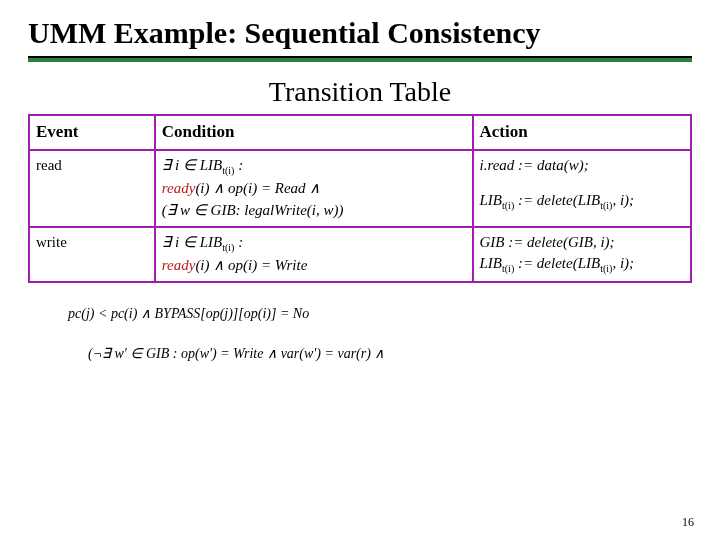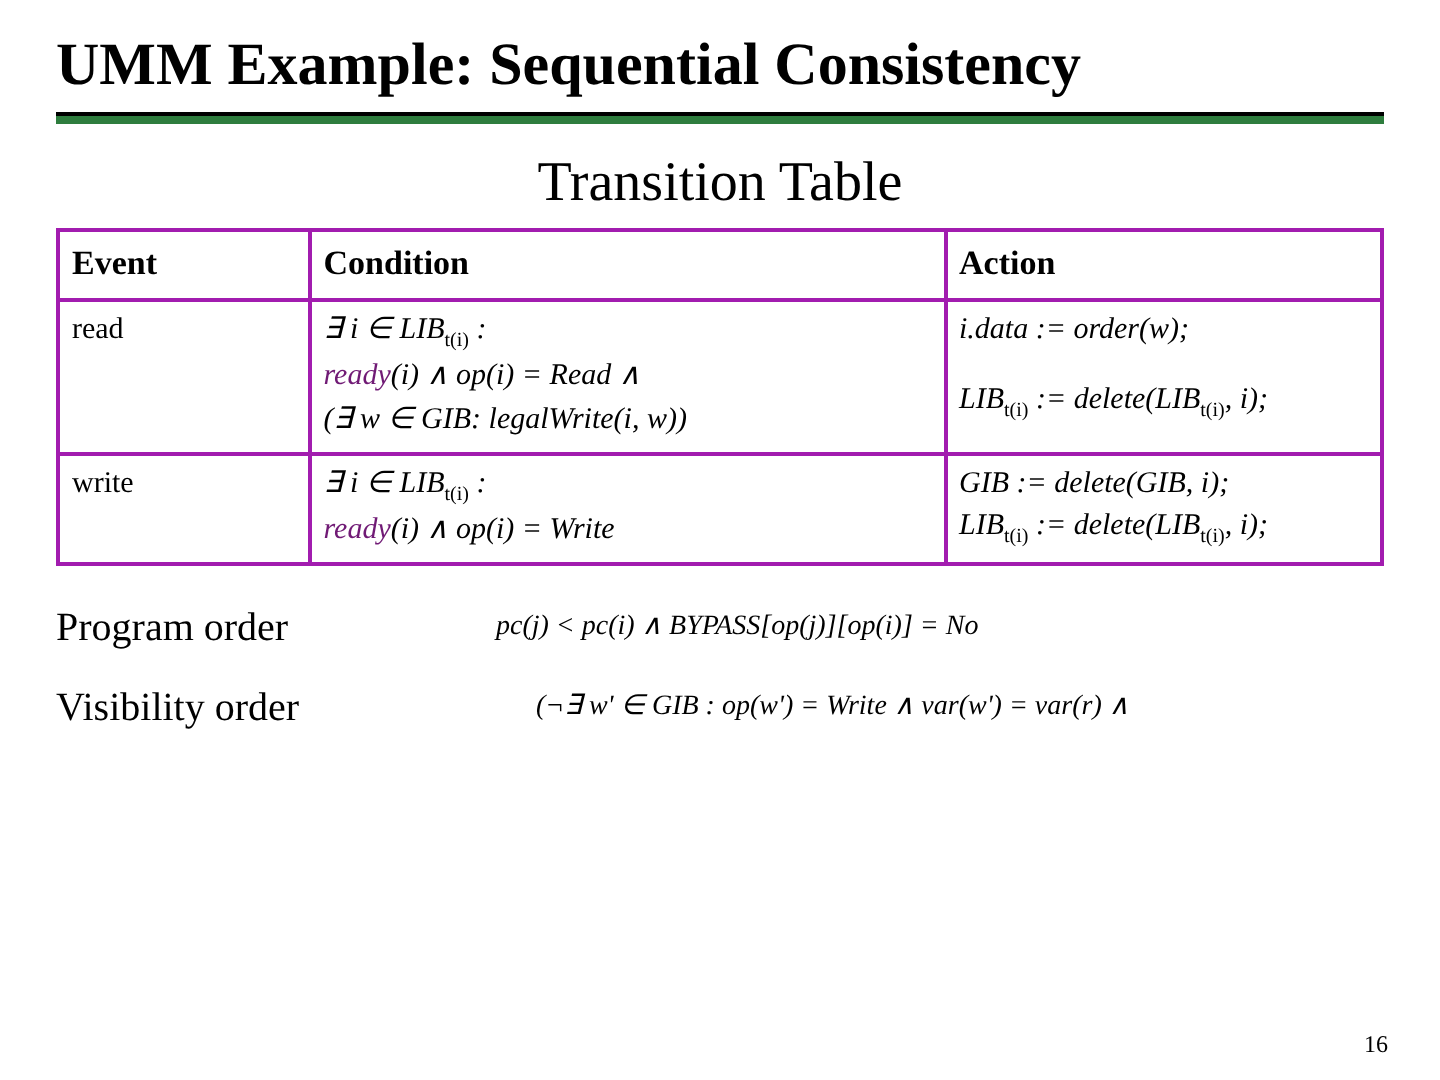--- a/index.html
+++ b/index.html
@@ -52,21 +52,21 @@
   table.trans th {
     font-weight: bold;
     text-align: left;
     font-size: 17px;
   }
   .col-event { width: 19%; }
   .col-cond { width: 48%; }
   .col-action { width: 33%; }
   .firstcol { font-size: 17px; font-weight: normal; }
   .math { font-family: Georgia, serif; font-style: italic; }
-  .ready { color: #701a75; font-style: italic; }
+  .ready { color: #b91c1c; font-style: italic; }
   .sub { font-size: 10px; vertical-align: sub; font-style: normal;}
   .defs {
     margin-top: 20px;
     font-family: 'Comic Sans MS', cursive;
   }
   .def-row {
     display: flex;
     align-items: flex-start;
     margin-bottom: 8px;
   }
@@ -115,21 +115,21 @@
       <td>
         <div class="math">
           <span>∃ i ∈ LIB</span><span class="sub">t(i)</span><span> :</span>
         </div>
         <div class="math">
           <span class="ready">ready</span><span>(i) ∧ op(i) = Read ∧</span>
         </div>
         <div class="math">(∃ w ∈ GIB: legalWrite(i, w))</div>
       </td>
       <td>
-        <div class="math">i.data := order(w);</div>
+        <div class="math">i.read := data(w);</div>
         <div class="math" style="margin-top:14px">
           <span>LIB</span><span class="sub">t(i)</span><span> := delete(LIB</span><span class="sub">t(i)</span><span>, i);</span>
         </div>
       </td>
     </tr>
     <tr>
       <td class="firstcol">write</td>
       <td>
         <div class="math">
           <span>∃ i ∈ LIB</span><span class="sub">t(i)</span><span> :</span>
@@ -143,28 +143,26 @@
         <div class="math">
           <span>LIB</span><span class="sub">t(i)</span><span> := delete(LIB</span><span class="sub">t(i)</span><span>, i);</span>
         </div>
       </td>
     </tr>
   </tbody>
     </table>
 
   <div class="defs">
     <div class="def-row">
-      <div class="def-label">Program order</div>
       <div class="def-body">
         <div class="line" style="padding-left:40px">pc(j) &lt; pc(i) ∧ BYPASS[op(j)][op(i)] = No</div>
       </div>
     </div>
 
     <div class="def-row" style="margin-top:16px">
-      <div class="def-label">Visibility order</div>
       <div class="def-body">
         <div class="line" style="padding-left:60px">(¬∃ w' ∈ GIB : op(w') = Write ∧ var(w') = var(r) ∧</div>
       </div>
     </div>
   </div>
 
   <div class="page-num">16</div>
 </div>
 
 </body></html>

